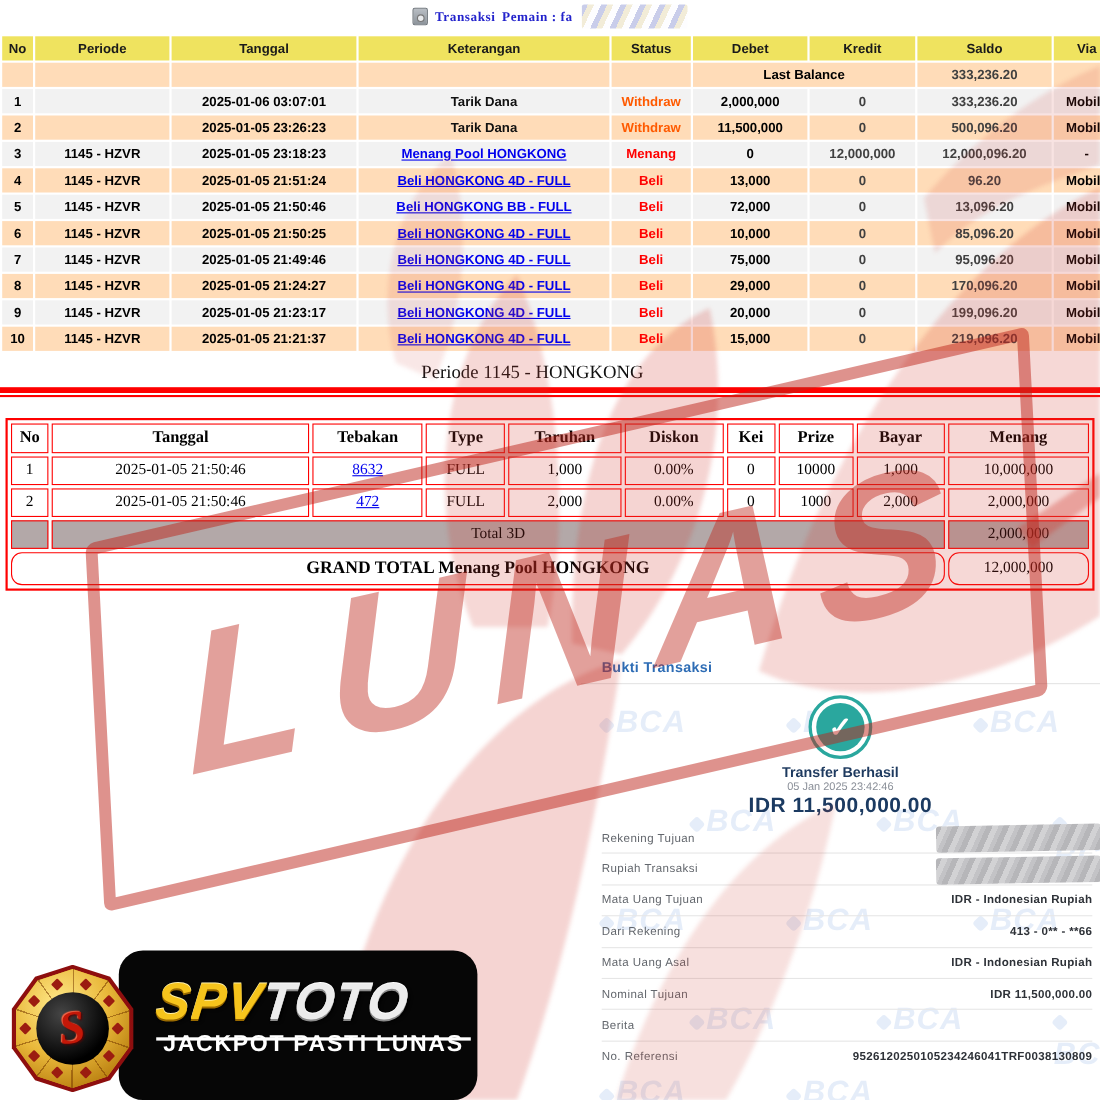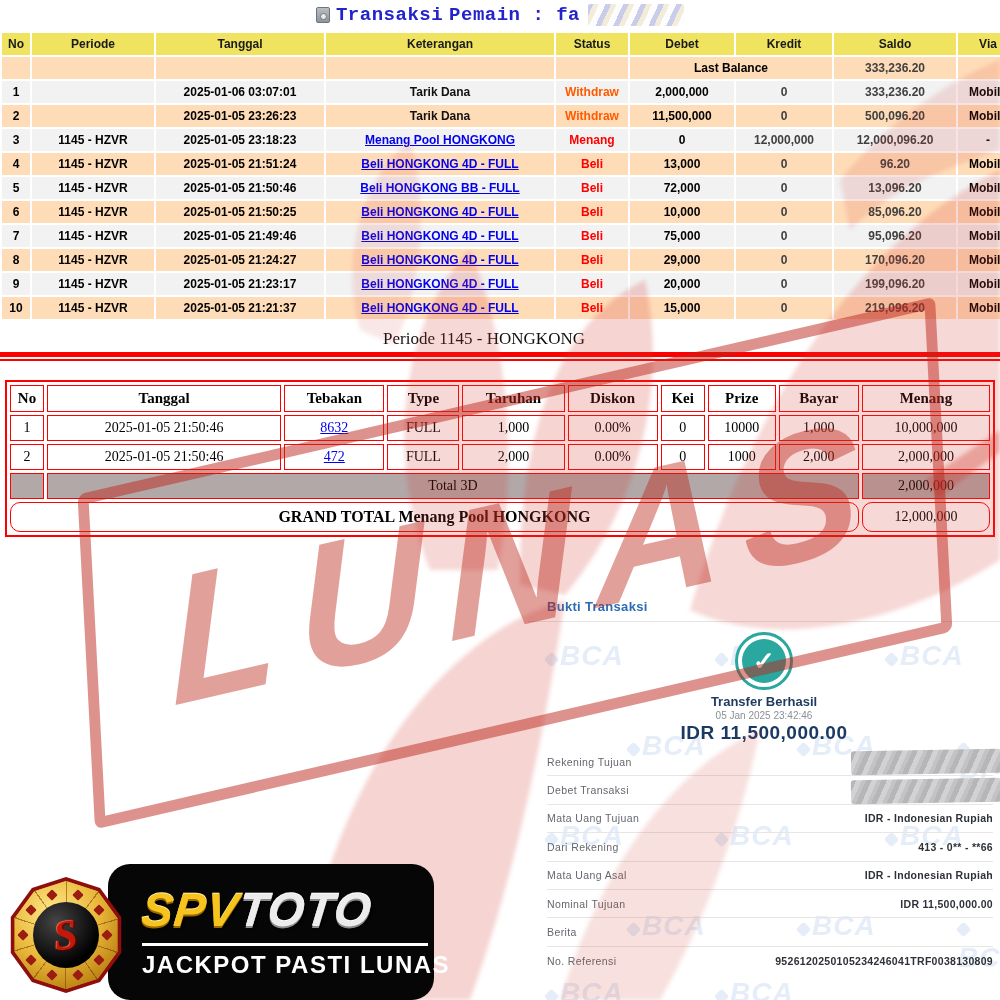--- a/index.html
+++ b/index.html
@@ -7,22 +7,22 @@
     font-family:"Liberation Sans", sans-serif; }
   #page { position:relative; width:1000px; height:1000px; background:#fff; }
 
   
   .top-header { position:absolute; top:2px; left:0; width:1000px; height:26px;
     display:flex; align-items:center; justify-content:center; gap:6px; }
   .dev-icon { width:14px; height:16px; background:linear-gradient(#b9bec4,#8d949b);
     border:1px solid #6d747b; border-radius:2px; position:relative; display:inline-block; }
   .dev-icon:after { content:""; position:absolute; right:2px; bottom:2px; width:5px; height:5px;
     border-radius:50%; background:#e8eaec; border:1px solid #777; }
-  .hdr-title { color:#2323cc; font-weight:bold; font-size:19px;
-    font-family:Liberation Mono, monospace; letter-spacing:.5px; }
+  .hdr-title { color:#2323cc; font-weight:bold; font-size:12px;
+    font-family:Liberation Serif, serif; letter-spacing:.5px; }
   .hdr-blur { width:96px; height:22px; margin-left:2px;
     background:repeating-linear-gradient(115deg,#c9cdea 0 5px,#f2ecd8 5px 10px,#fdfdff 10px 16px);
     border-radius:2px; }
 
   
   table.tx { position:absolute; top:31px; left:0; width:1000px; border-collapse:separate;
     border-spacing:2px; background:#fff; table-layout:fixed; }
   table.tx td, table.tx th { font-size:12px; font-weight:bold; text-align:center;
     padding:3px 2px; height:22px; overflow:hidden; white-space:nowrap; }
   table.tx th { background:#efe35f; color:#1a1a1a; }
@@ -110,22 +110,22 @@
   .wheel-center b { font-family:"Liberation Serif", serif; font-style:italic; font-size:42px;
     color:#c41808; text-shadow:1px 1px 2px #5a0000, -1px -1px 1px #ff6a4a; transform:rotate(-8deg); }
   .zmark { position:absolute; width:8px; height:8px; background:#9b1c10; transform:rotate(45deg);
     border-radius:1px; }
   .brand { position:absolute; left:142px; top:32px; width:290px; text-align:left;
     font-weight:bold; font-style:italic; font-size:47px; letter-spacing:1px; white-space:nowrap;
     transform:skewX(-6deg); }
   .brand .b1 { color:#f6c41c; text-shadow:0 2px 0 #9a6a00, 0 -1px 0 #fff0a8, 2px 2px 3px #000; }
   .brand .b2 { color:#ececec; text-shadow:0 2px 0 #8c8c8c, 0 -1px 0 #ffffff, 2px 2px 3px #000; }
   .logo-line { position:absolute; left:142px; top:93px; width:286px; height:3px; background:#fff; }
-  .tagline { position:absolute; left:142px; top:101px; width:286px; text-align:center;
-    color:#fff; font-weight:bold; font-size:24px; letter-spacing:1.5px; white-space:nowrap; }
+  .tagline { position:absolute; left:142px; top:87px; width:286px; text-align:center;
+    color:#fff; font-weight:bold; font-size:21px; letter-spacing:1.5px; white-space:nowrap; }
 </style>
 </head>
 <body>
 
 <div id="page">
 
   <div class="top-header">
     <span class="dev-icon"></span>
     <span class="hdr-title">Transaksi</span>
     <span class="hdr-title">Pemain : fa</span>
@@ -368,21 +368,21 @@
     <div class="rc-status">Transfer Berhasil</div>
     <div class="rc-time">05 Jan 2025 23:42:46</div>
     <div class="rc-amount">IDR 11,500,000.00</div>
 
     <div class="rc-rows" style="position:absolute;">
       <div class="rc-row">
         <span class="lbl">Rekening Tujuan</span>
         <span class="val">1</span>
       </div>
       <div class="rc-row">
-        <span class="lbl">Debet Transaksi</span>
+        <span class="lbl">Rupiah Transaksi</span>
         <span class="val">Transfer sekarang</span>
       </div>
       <div class="rc-row">
         <span class="lbl">Mata Uang Tujuan</span>
         <span class="val">IDR - Indonesian Rupiah</span>
       </div>
       <div class="rc-row">
         <span class="lbl">Dari Rekening</span>
         <span class="val">413 - 0** - **66</span>
       </div>

